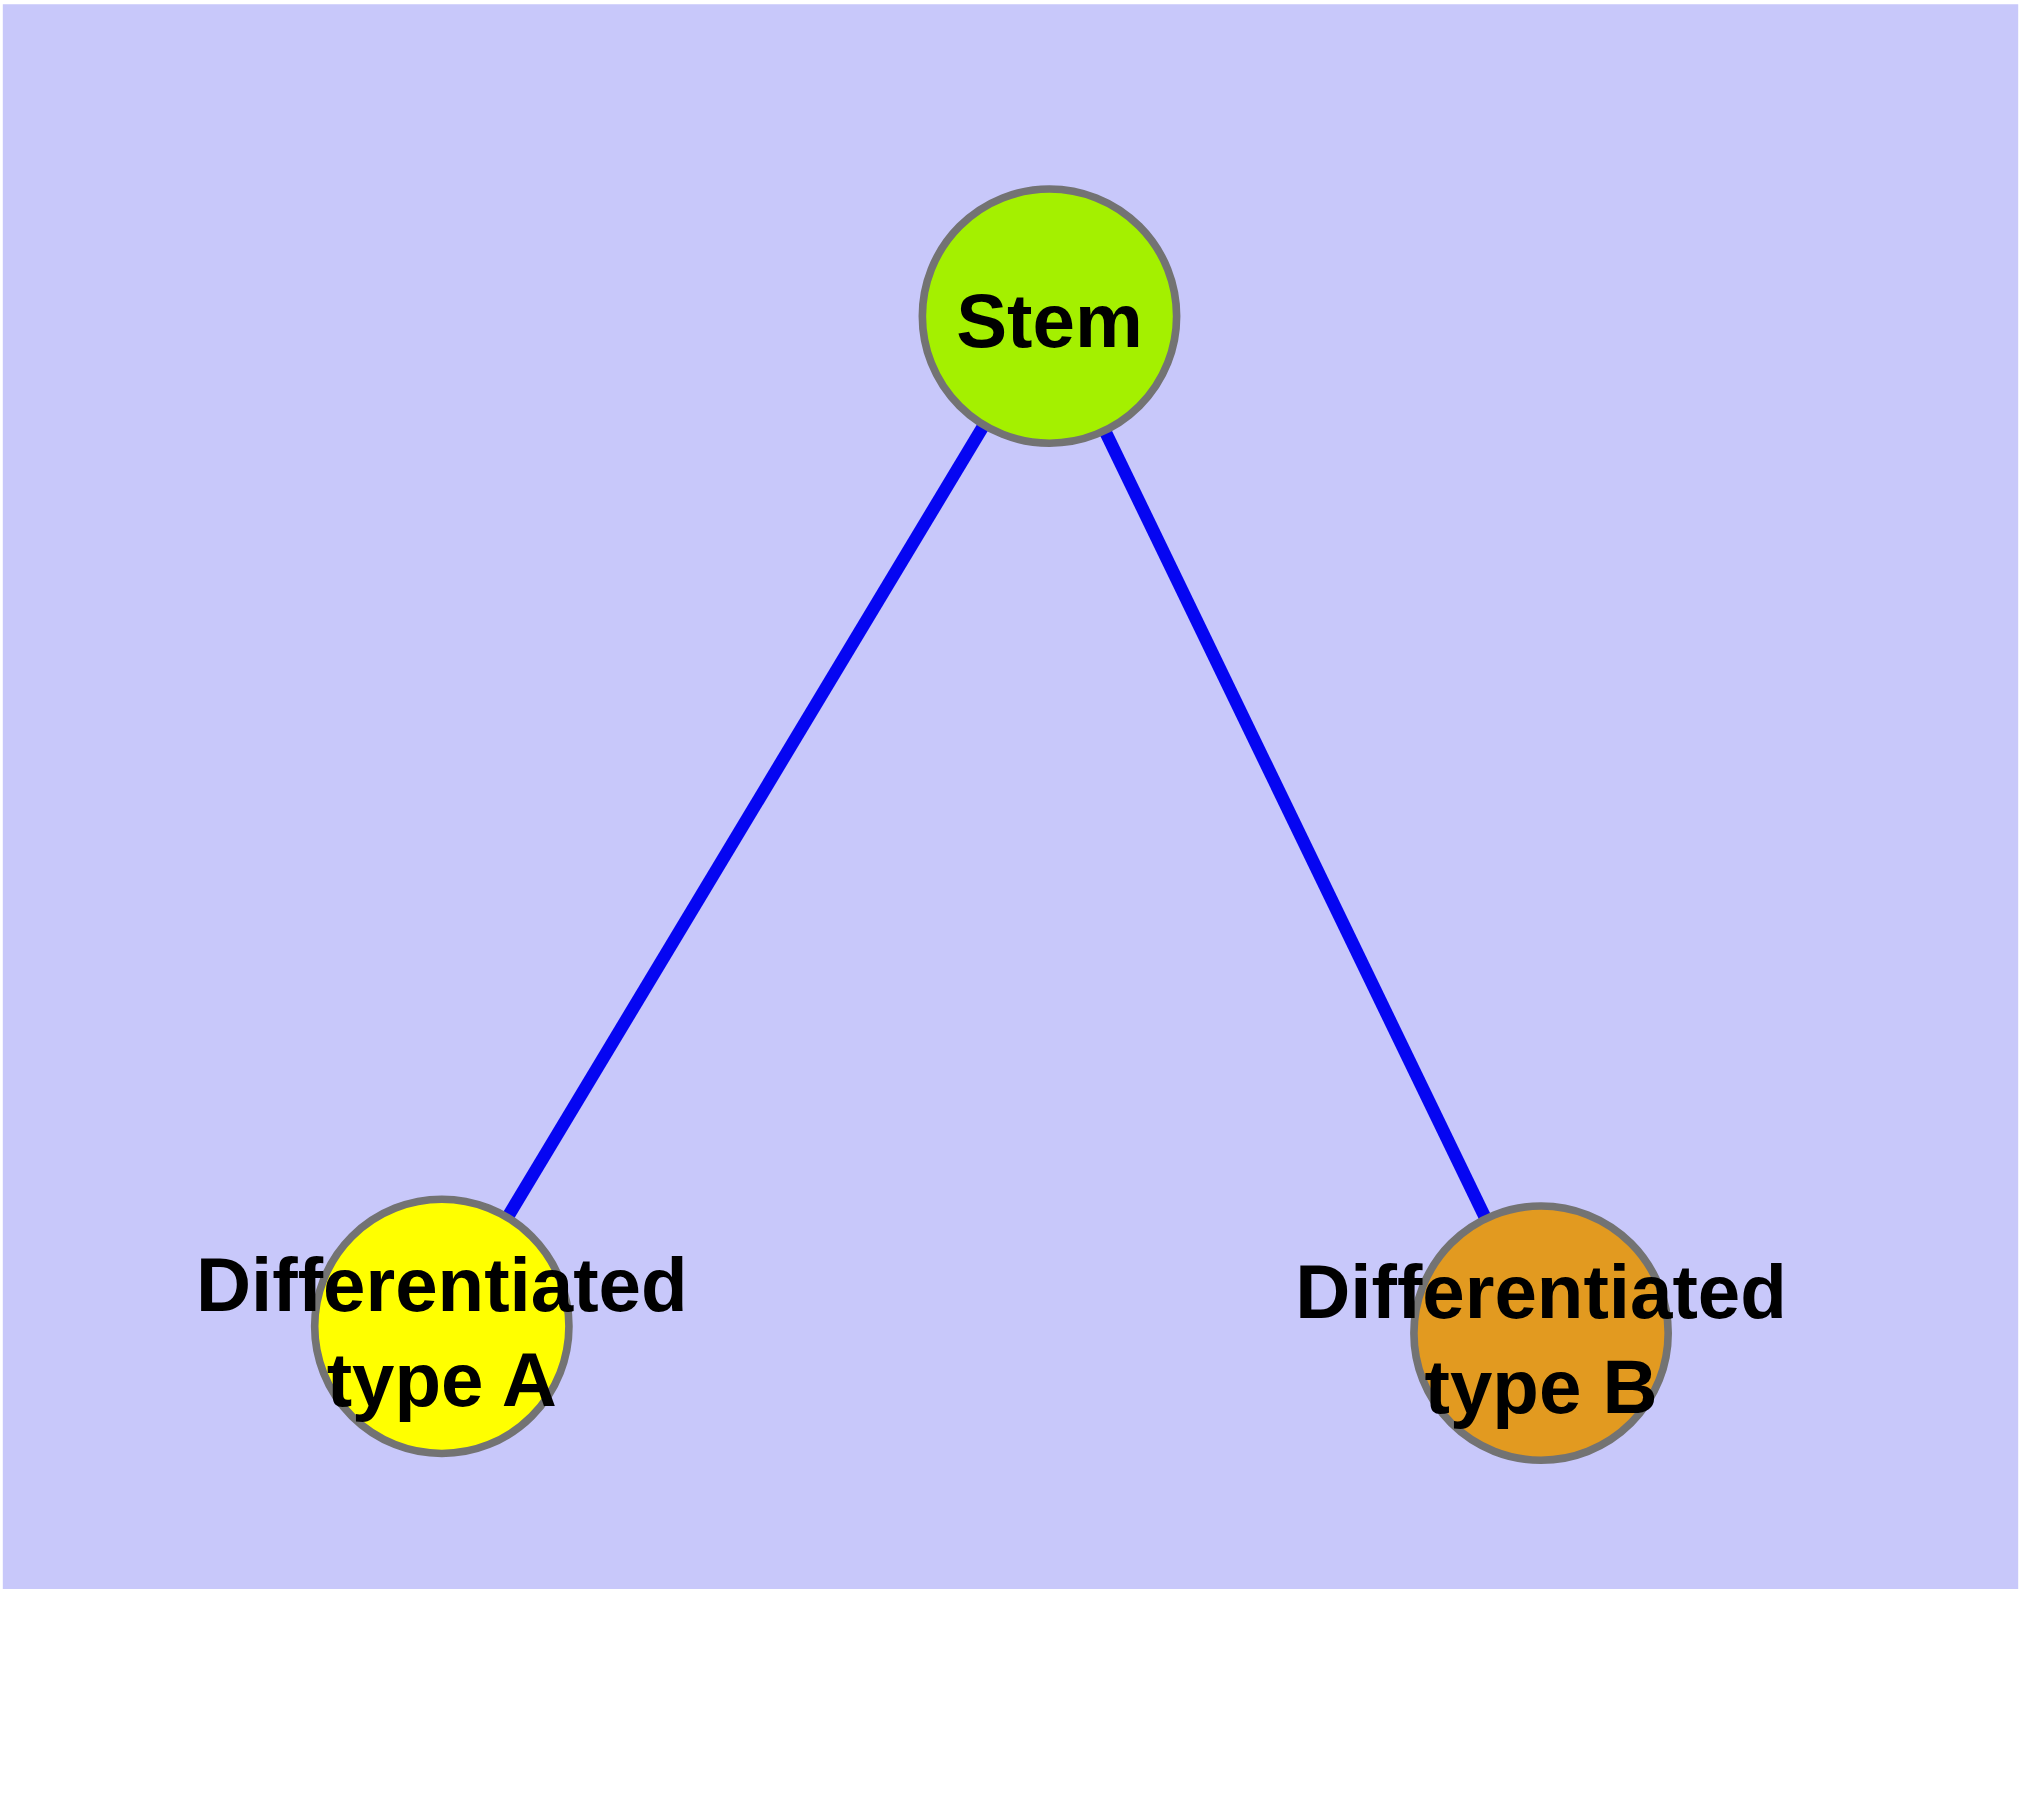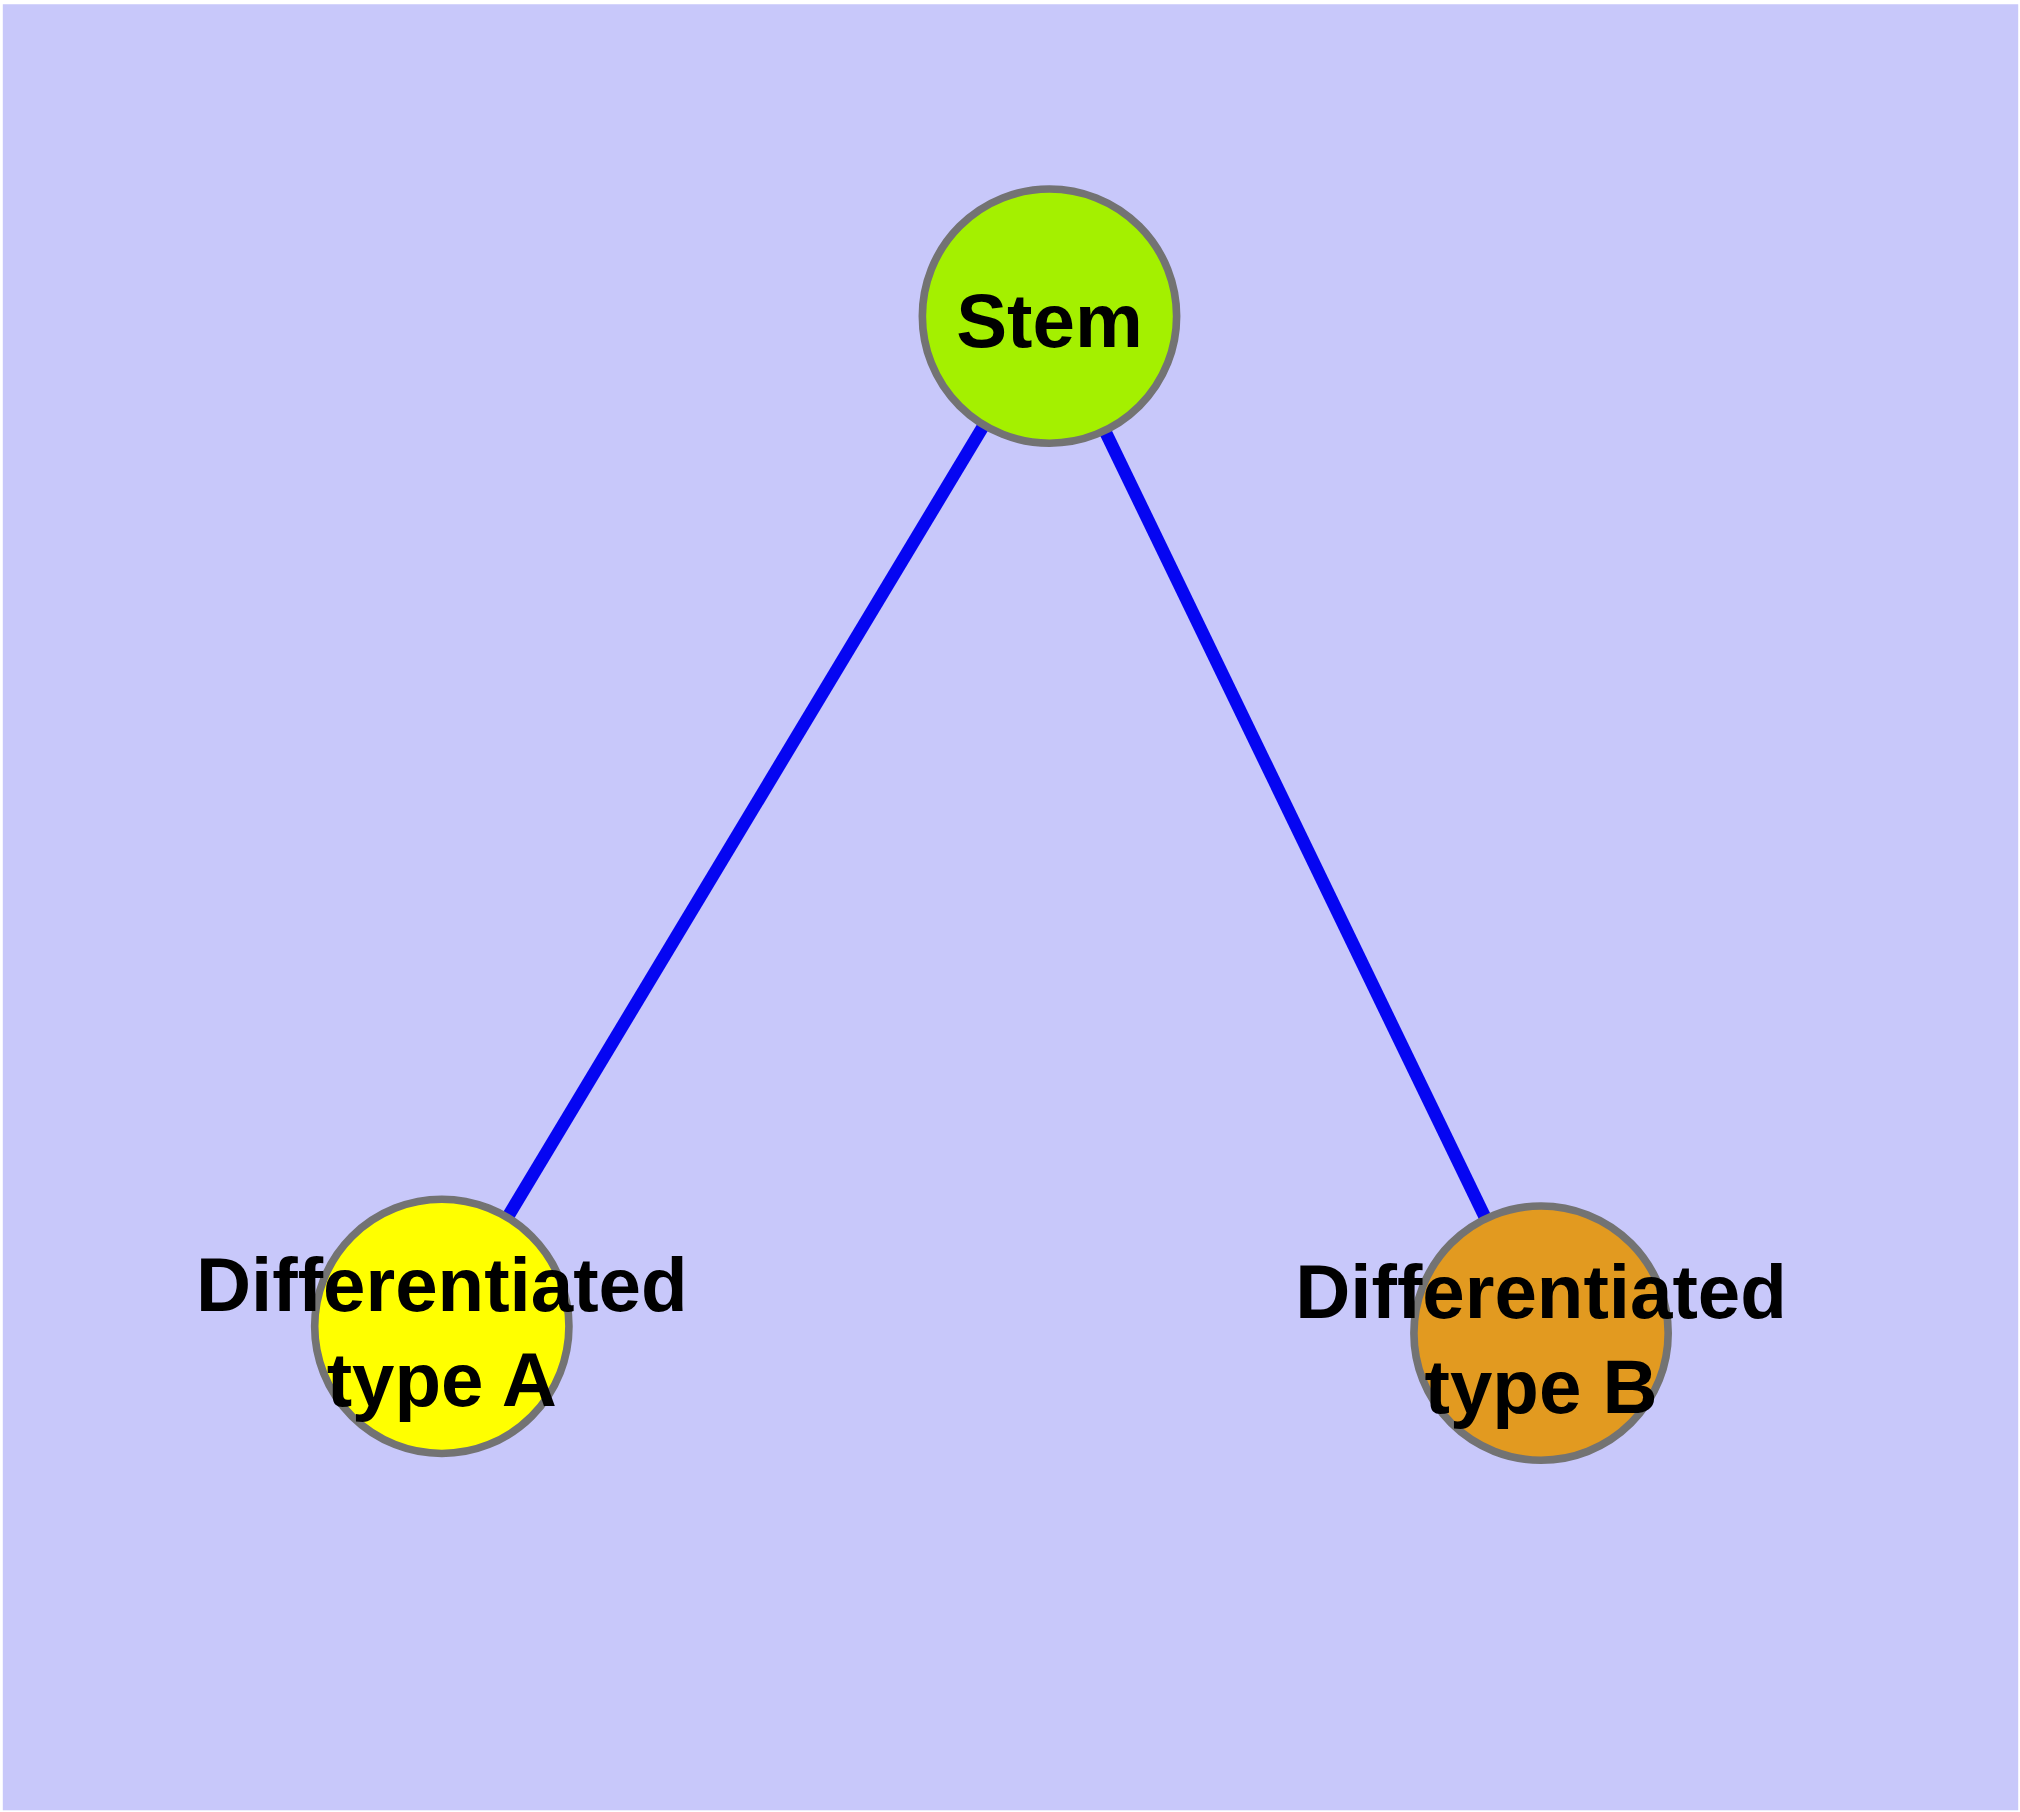--- a/index.html
+++ b/index.html
@@ -4,21 +4,21 @@
 <style>
   html, body {
     margin: 0;
     padding: 0;
     background: #ffffff;
     font-family: "Liberation Sans", sans-serif;
   }
   .stage {
     position: relative;
     width: 2021px;
-    height: 1812px;
+    height: 1589px;
     overflow: hidden;
   }
   .stage svg {
     position: absolute;
     inset: 0;
     display: block;
   }
   .node-label {
     font-family: "Liberation Sans", sans-serif;
     font-weight: 700;

